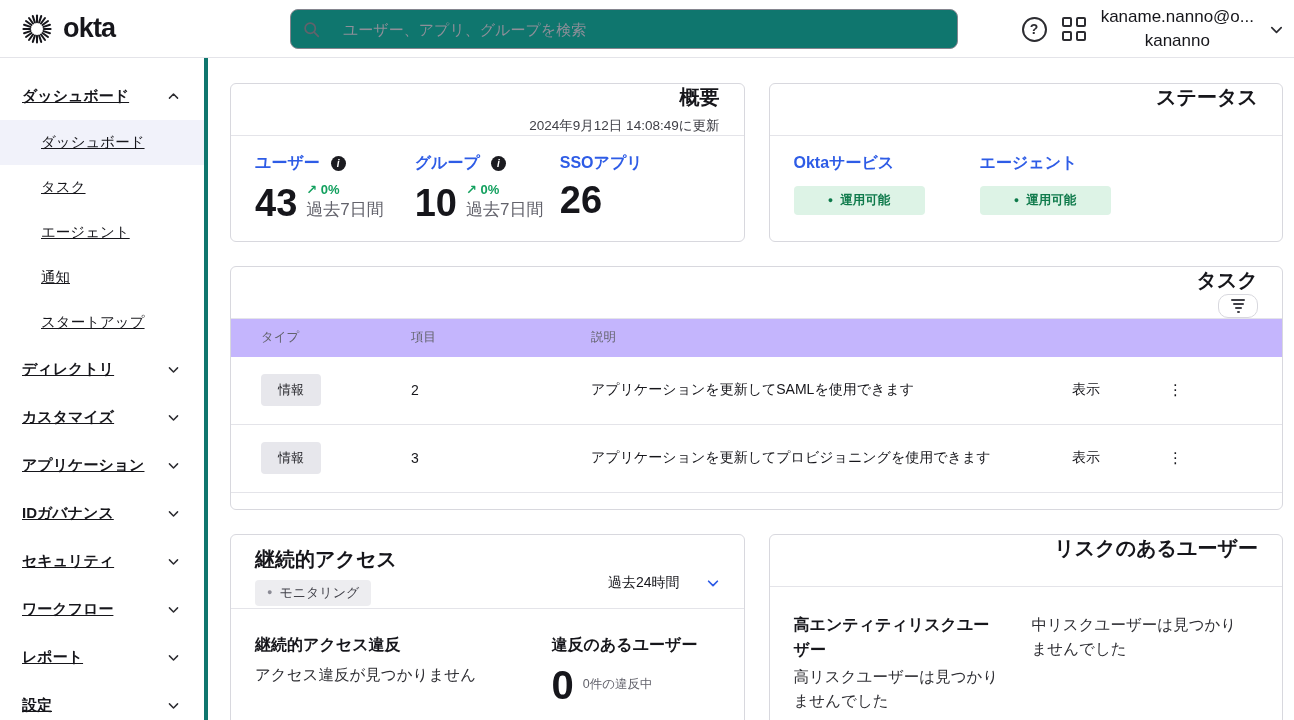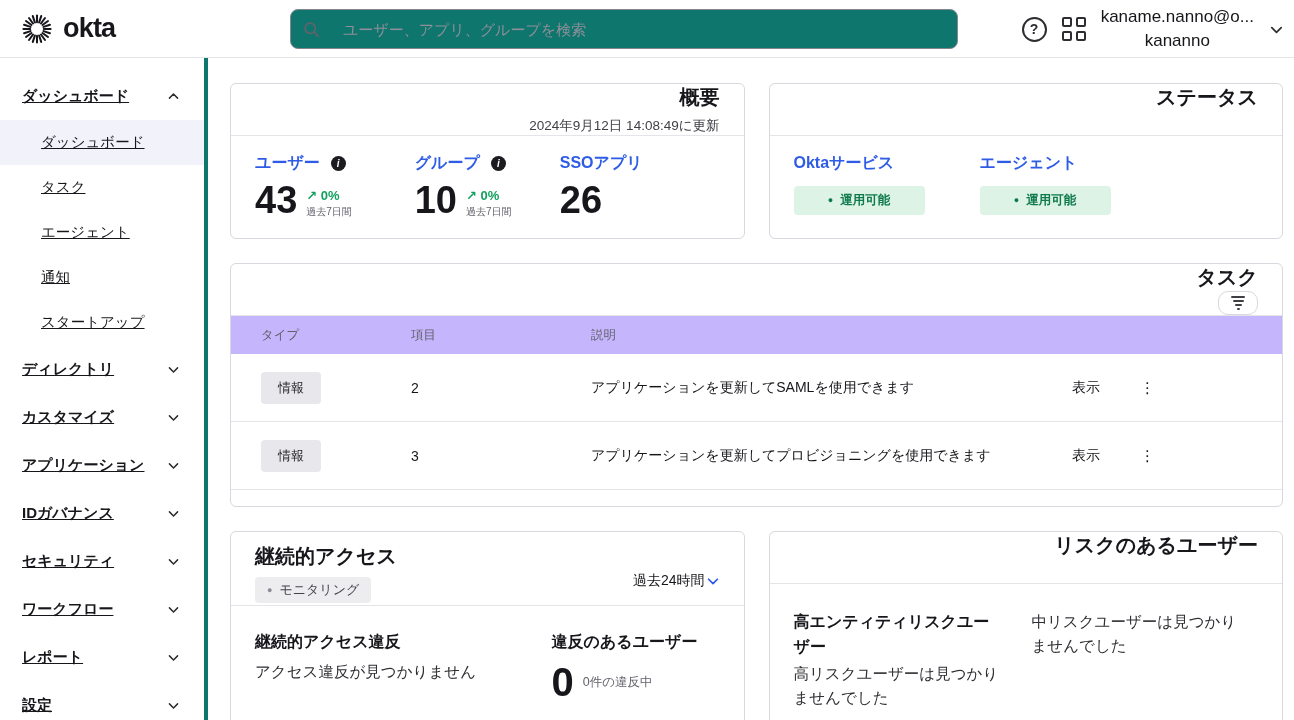--- a/index.html
+++ b/index.html
@@ -50,58 +50,58 @@
   .stat { width:163px; }
   .stat:nth-child(2){ width:148px; }
   .stat-label { color:#2e5ce6; font-size:16px; font-weight:700; display:flex;
     align-items:center; gap:11px; cursor:pointer; }
   .info-icon { width:15px; height:15px; border-radius:50%; background:#1b1b20; color:#fff;
     font-size:10px; font-weight:700; font-style:italic; display:flex; align-items:center;
     justify-content:center; cursor:pointer; }
   .stat-row { display:flex; align-items:flex-end; gap:9px; margin-top:8px; }
   .stat-value { font-size:38px; font-weight:700; line-height:0.95; }
   .trend { font-size:13px; font-weight:700; color:#12a05e; line-height:1.3; }
-  .trend-period { font-size:10px; color:#62626b; line-height:1.3; }
+  .trend-period { font-size:17px; color:#62626b; line-height:1.3; }
 
   
   .st-body { display:flex; padding:17px 24px; }
   .st-col { width:186px; }
   .st-link { color:#2e5ce6; font-size:16px; font-weight:700; cursor:pointer; }
   .pill-green { margin-top:12px; display:inline-flex; align-items:center; justify-content:center;
     gap:7px; background:#ddf3e6; color:#0e7a4b; font-size:12.5px; font-weight:700;
     border-radius:4px; padding:6px 0; width:131px; }
   .dot { font-size:9px; line-height:1; }
 
   
   .tbl-head { display:flex; align-items:center; height:38px; background:#c4b5fd;
     font-size:12.5px; color:#62626b; }
   .c1 { width:180px; padding-left:30px; flex:none; }
   .c2 { width:180px; flex:none; }
   .c3 { flex:1; }
-  .c4 { width:210px; flex:none; display:flex; align-items:center; gap:40px; }
+  .c4 { width:210px; flex:none; display:flex; align-items:center; gap:68px; }
   .task-row { display:flex; align-items:center; height:68px; border-bottom:1px solid #e4e4e9;
     font-size:14px; }
   .tag-gray { display:inline-block; background:#e7e7ec; border-radius:4px;
     padding:7px 17px; font-size:13px; color:#26262b; }
   .action-link { font-size:14px; color:#16161b; cursor:pointer; }
   .kebab { font-size:15px; color:#16161b; cursor:pointer; letter-spacing:0; }
   .tbl-footer { height:16px; }
   .filter-btn { width:40px; height:40px; border:1px solid #d8d8de; border-radius:10px;
     background:#fff; display:flex; flex-direction:column; align-items:center;
     justify-content:center; gap:2px; cursor:pointer; }
   .filter-btn i { display:block; height:2px; background:#3f3f46; border-radius:1px; }
   .fb1{width:14px;} .fb2{width:11px;} .fb3{width:7px;} .fb4{width:3px;}
 
   
   .ca-head { height:74px; border-bottom:1px solid #e4e4e9; padding:11px 24px 0;
     display:flex; justify-content:space-between; }
   .pill-gray { display:inline-flex; align-items:center; gap:7px; background:#ededf0;
     color:#42424a; font-size:13px; border-radius:4px; padding:4px 12px; margin-top:7px; }
   .pill-gray .dot { color:#8a8a94; }
-  .range { display:flex; align-items:center; gap:1px; font-size:14px; padding-top:13px;
+  .range { display:flex; align-items:center; gap:26px; font-size:14px; padding-top:13px;
     cursor:pointer; }
   .ca-body { display:flex; justify-content:space-between; padding:26px 24px; }
   .blk-title { font-size:16px; font-weight:700; margin-bottom:9px; }
   .blk-text { font-size:15.5px; color:#2e2e33; }
   .zero-row { display:flex; align-items:center; gap:9px; margin-top:4px; }
   .zero { font-size:40px; font-weight:700; line-height:1; }
   .zero-note { font-size:12.5px; color:#62626b; }
   .ca-right { width:168px; }
 
   

